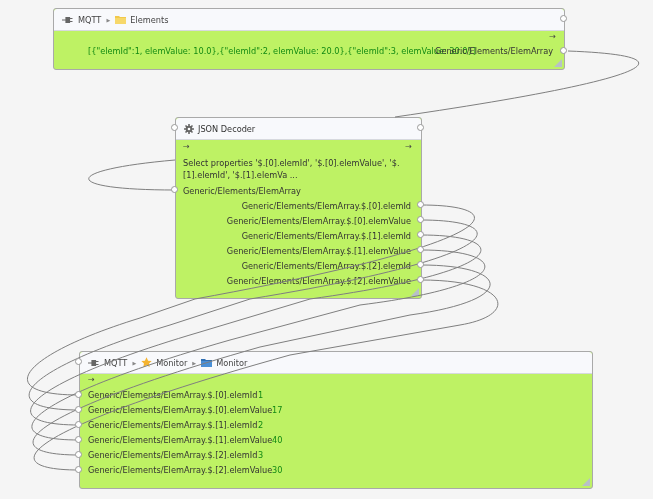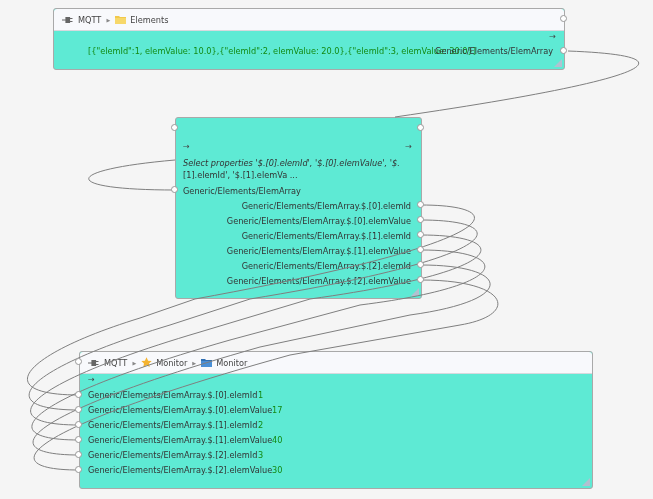--- a/index.html
+++ b/index.html
@@ -5,21 +5,21 @@
   html, body { margin: 0; padding: 0; }
   body {
     width: 653px; height: 499px; position: relative; overflow: hidden;
     background: #f5f5f5;
     font-family: "DejaVu Sans", sans-serif;
     font-size: 8.2px; color: #333;
   }
   .wires { position: absolute; left: 0; top: 0; width: 653px; height: 499px; z-index: 3; pointer-events: none; }
   .wires path { fill: none; stroke: #7f7f7f; stroke-width: 1; }
   .node {
-    position: absolute; background: #5eead4;
+    position: absolute; background: #bef264;
     border: 1px solid #a9a9a9; border-radius: 3px; box-sizing: border-box; z-index: 2;
   }
   .node .hdr {
     height: 22px; background: #f8f9fc; border-bottom: 1px solid #d7d9de;
     display: flex; align-items: center; padding-left: 8px; box-sizing: border-box;
     border-radius: 3px 3px 0 0; white-space: nowrap;
   }
   .crumb { display: inline-flex; align-items: center; color: #444; }
   .sep { color: #888; font-size: 5px; margin: 0 5px; }
   .ico { display: inline-block; vertical-align: middle; margin-right: 4px; }
@@ -59,23 +59,33 @@
   </div>
   <span class="arrow" style="right:8px;top:23px;">→</span>
   <span class="txt green" style="left:34px;top:37px;">[{"elemId":1, elemValue: 10.0},{"elemId":2, elemValue: 20.0},{"elemId":3, elemValue: 30.0}]</span>
   <span class="txt" style="right:11px;top:37px;">Generic/Elements/ElemArray</span>
   <div class="grip"></div>
 </div>
 <div class="port" style="left:560px;top:15px;"></div>
 <div class="port" style="left:560px;top:47px;"></div>
 
 <div class="node" style="left:175px;top:117px;width:247px;height:182px;">
+  <div class="hdr">
+    <svg class="ico" width="10" height="10" viewBox="0 0 10 10">
+      <circle cx="5" cy="5" r="3.3" fill="#666"></circle>
+      <g stroke="#666" stroke-width="1.6">
+          <path d="M5 0v10M0 5h10M1.5 1.5l7 7M8.5 1.5l-7 7"></path>
+        </g>
+      <circle cx="5" cy="5" r="1.3" fill="#fff"></circle>
+    </svg>
+    <span>JSON Decoder</span>
+  </div>
   <span class="arrow" style="left:7px;top:24px;">→</span>
   <span class="arrow" style="right:9px;top:24px;">→</span>
-  <span class="txt" style="left:7px;top:40px;font-style:italic;">Select properties '$.[0].elemId', '$.[0].elemValue', '$.</span>
+  <span class="txt" style="left:7px;top:40px;">Select properties '$.[0].elemId', '$.[0].elemValue', '$.</span>
   <span class="txt" style="left:7px;top:52px;">[1].elemId', '$.[1].elemVa ...</span>
   <span class="txt" style="left:7px;top:68px;">Generic/Elements/ElemArray</span>
   <span class="txt" style="right:10px;top:83px;">Generic/Elements/ElemArray.$.[0].elemId</span>
   <span class="txt" style="right:10px;top:98px;">Generic/Elements/ElemArray.$.[0].elemValue</span>
   <span class="txt" style="right:10px;top:113px;">Generic/Elements/ElemArray.$.[1].elemId</span>
   <span class="txt" style="right:10px;top:128px;">Generic/Elements/ElemArray.$.[1].elemValue</span>
   <span class="txt" style="right:10px;top:143px;">Generic/Elements/ElemArray.$.[2].elemId</span>
   <span class="txt" style="right:10px;top:158px;">Generic/Elements/ElemArray.$.[2].elemValue</span>
   <div class="grip"></div>
 </div>

